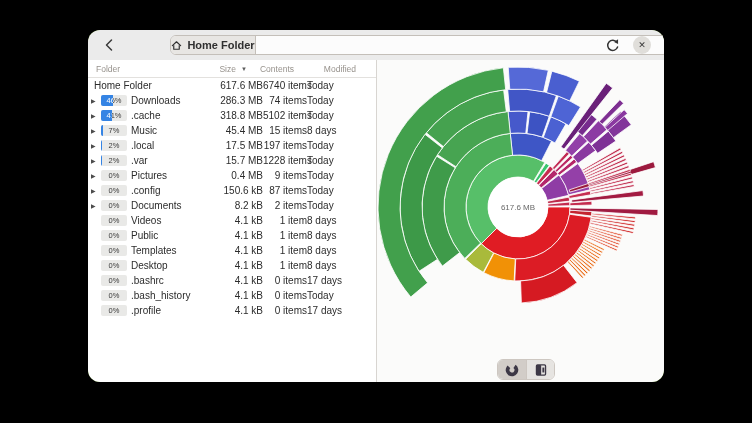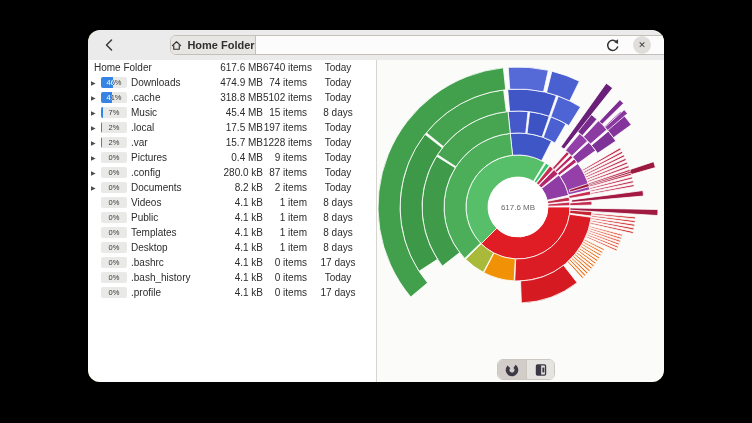--- a/index.html
+++ b/index.html
@@ -42,21 +42,21 @@
   .cell-name.root{padding-left:6px;}
   .expander{width:10px;font-size:6px;color:#4d4d4d;text-align:left;flex:0 0 auto;}
   .exp-spacer{width:10px;flex:0 0 auto;}
   .badge{position:relative;width:26px;height:11px;border-radius:2px;background:#e9e9e7;
          flex:0 0 auto;margin-right:4px;font-size:7.5px;overflow:hidden;}
   .badge .bt{position:absolute;left:0;top:0;width:26px;height:11px;line-height:11px;text-align:center;color:#3a3a3a;}
   .badge .fill{position:absolute;left:0;top:0;bottom:0;background:#3584e4;overflow:hidden;}
   .badge .fill .bt{color:#fff;}
   .cell-size{width:70px;text-align:right;flex:0 0 auto;white-space:nowrap;}
   .cell-contents{width:44px;text-align:right;flex:0 0 auto;white-space:nowrap;}
-  .cell-modified{width:62px;text-align:center;flex:0 0 auto;white-space:nowrap;}
+  .cell-modified{width:62px;text-align:left;flex:0 0 auto;white-space:nowrap;}
   .row-pad{width:7px;flex:0 0 auto;}
   
   #sunburst{position:absolute;left:0;top:0;}
   .center-label{font-size:8px;fill:#696969;}
   
   .view-toggle{position:absolute;left:120px;top:299px;display:flex;border:1px solid #cdc7c1;
                border-radius:6px;overflow:hidden;}
   .vt-btn{width:28px;height:19px;border:none;padding:0;display:flex;align-items:center;justify-content:center;
           background:#e6e4e1;cursor:pointer;}
   .vt-btn.active{background:#d2cdc8;}
@@ -89,20 +89,27 @@
       </svg>
     </button>
     <button class="close-btn" title="Close">
       <span>✕</span>
     </button>
   </div>
 
   <div class="content">
 
     <div class="tree-panel">
+      <div class="col-head">
+        <div class="ch-folder">Folder</div>
+        <div class="ch-size">Size</div>
+        <div class="ch-sort">▼</div>
+        <div class="ch-contents">Contents</div>
+        <div class="ch-modified">Modified</div>
+      </div>
       <div id="folder-tree">
           <div class="row">
             <div class="cell-name root">
               <span>Home Folder</span>
             </div>
             <div class="cell-size">617.6 MB</div>
             <div class="cell-contents">6740 items</div>
             <div class="cell-modified">Today</div>
             <div class="row-pad"></div>
           </div>
@@ -110,21 +117,21 @@
             <div class="cell-name">
               <span class="expander">▶</span>
               <span class="badge">
                 <span class="bt">46%</span>
                 <span class="fill" style="width: 46%; background: rgb(53, 132, 228);">
                   <span class="bt">46%</span>
                 </span>
               </span>
               <span>Downloads</span>
             </div>
-            <div class="cell-size">474.9 MB</div>
+            <div class="cell-size">286.3 MB</div>
             <div class="cell-contents">74 items</div>
             <div class="cell-modified">Today</div>
             <div class="row-pad"></div>
           </div>
           <div class="row">
             <div class="cell-name">
               <span class="expander">▶</span>
               <span class="badge">
                 <span class="bt">41%</span>
                 <span class="fill" style="width: 41%; background: rgb(53, 132, 228);">
@@ -202,21 +209,21 @@
           </div>
           <div class="row">
             <div class="cell-name">
               <span class="expander">▶</span>
               <span class="badge">
                 <span class="bt">0%</span>
                 <span class="fill" style="width: 0%; background: rgb(53, 132, 228);"></span>
               </span>
               <span>.config</span>
             </div>
-            <div class="cell-size">280.0 kB</div>
+            <div class="cell-size">150.6 kB</div>
             <div class="cell-contents">87 items</div>
             <div class="cell-modified">Today</div>
             <div class="row-pad"></div>
           </div>
           <div class="row">
             <div class="cell-name">
               <span class="expander">▶</span>
               <span class="badge">
                 <span class="bt">0%</span>
                 <span class="fill" style="width: 0%; background: rgb(53, 132, 228);"></span>

